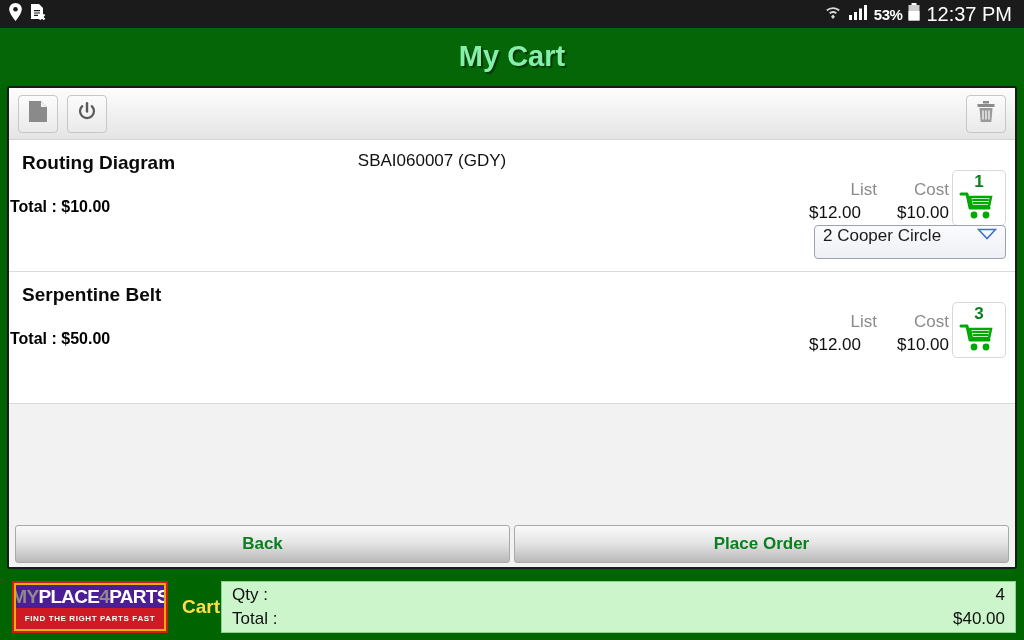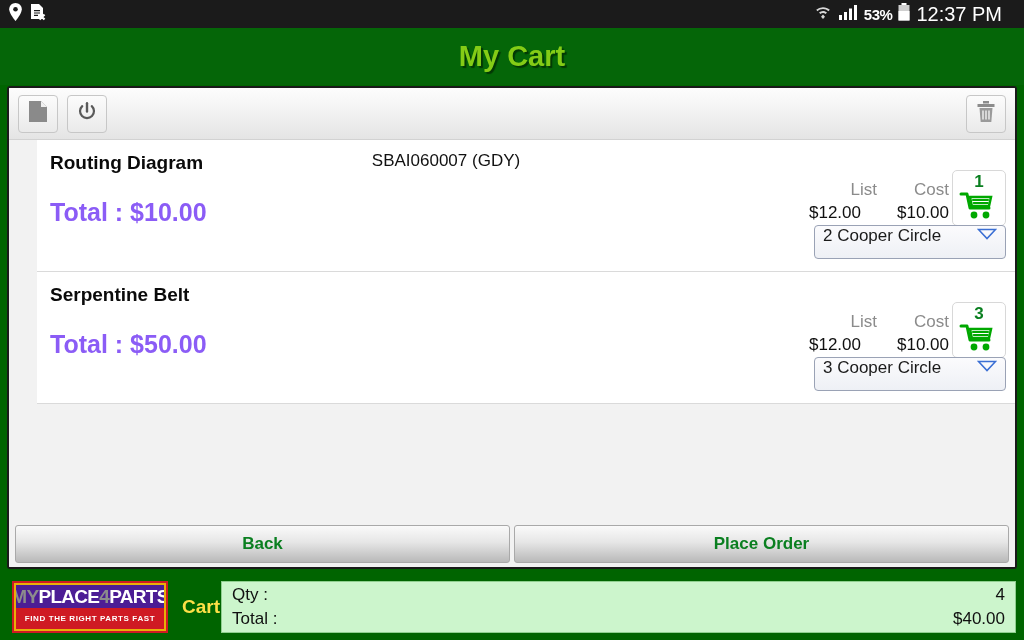--- a/index.html
+++ b/index.html
@@ -12,33 +12,33 @@
 
   
   .statusbar {
     position: absolute; top: 0; left: 0;
     width: 1024px; height: 28px;
     background: #1b1b1b;
     display: flex; align-items: center;
     color: #fff;
   }
   .sb-left { display: flex; align-items: center; gap: 6px; padding-left: 8px; }
-  .sb-right { margin-left: auto; display: flex; align-items: center; gap: 6px; padding-right: 22px; }
+  .sb-right { margin-left: auto; display: flex; align-items: center; gap: 6px; padding-right: 12px; }
   .sb-battery-text { font-size: 15px; font-weight: bold; letter-spacing: -0.5px; }
   .sb-clock { font-size: 20px; font-weight: 500; letter-spacing: 0px; }
 
   
   .titlebar {
     position: absolute; top: 28px; left: 0;
     width: 1024px; height: 57px;
     background: #056608;
     display: flex; align-items: center; justify-content: center;
   }
   .titlebar .title {
-    color: #84cc16; font-size: 29px; font-weight: bold;
+    color: #86efac; font-size: 29px; font-weight: bold;
     text-shadow: 2px 2px 1px rgba(0,0,0,0.45);
   }
 
   
   .panel {
     position: absolute; top: 86px; left: 7px;
     width: 1010px; height: 483px;
     background: #f2f2f2;
     border: 2px solid #1a1a1a;
     border-radius: 3px;
@@ -59,35 +59,35 @@
     background: linear-gradient(to bottom, #fcfcfc, #eaeaea);
     border: 1px solid #c7c7c7;
     border-radius: 4px;
     display: flex; align-items: center; justify-content: center;
     margin-right: 9px;
   }
   .tb-spacer { flex: 1; }
   .tb-btn.trash { margin-right: 0; }
 
   
-  .items { flex: 1; background: #f2f2f2; overflow: hidden; padding-left: 28px; }
+  .items { flex: 1; background: #f2f2f2; overflow: hidden; }
   .item {
     position: relative;
     height: 132px;
     background: #ffffff;
     border-bottom: 1px solid #dadada;
     padding: 8px 12px 0 12px;
   }
   .item-name {
     font-size: 19px; font-weight: bold; color: #0a0a0a;
     position: absolute; left: 13px; top: 12px;
   }
   .item-total {
-    font-size: 25px; font-weight: bold; color: #8b5cf6;
-    position: absolute; left: 13px; top: 58px;
+    font-size: 16px; font-weight: bold; color: #000000;
+    position: absolute; left: 1px; top: 58px;
   }
   .item-partno {
     position: absolute; top: 11px; left: 0; right: 0;
     text-align: center; font-size: 17px; color: #111;
     padding-right: 160px;
   }
 
   .price-block {
     position: absolute; right: 66px; top: 40px;
     text-align: right;
@@ -325,28 +325,20 @@
           <svg width="40" height="30" viewBox="0 0 40 30">
             <path d="M2 3h6l3 14h19" stroke="#00a800" stroke-width="3" fill="none" stroke-linecap="round" stroke-linejoin="round"></path>
             <path d="M11 6h21l-2 9H12.8z" fill="none" stroke="#00a800" stroke-width="2.5"></path>
             <path d="M14 9h15M14.8 12h14" stroke="#00a800" stroke-width="2.2" stroke-linecap="round"></path>
             <circle cx="15" cy="24" r="3.4" fill="#00a800"></circle>
             <circle cx="27" cy="24" r="3.4" fill="#00a800"></circle>
           </svg>
         </span>
       </div>
 
-      <div class="spinner">
-        <span class="spinner-label">3 Cooper Circle</span>
-        <span>
-          <svg width="20" height="12" viewBox="0 0 20 12">
-              <path d="M1.5 1.5h17L10 10.5z" fill="none" stroke="#3b6fd4" stroke-width="1.6"></path>
-            </svg>
-        </span>
-      </div>
     </div>
 
   </div>
 
   <div class="actions">
     <div class="action-btn">Back</div>
     <div class="action-btn">Place Order</div>
   </div>
 </div>
 

